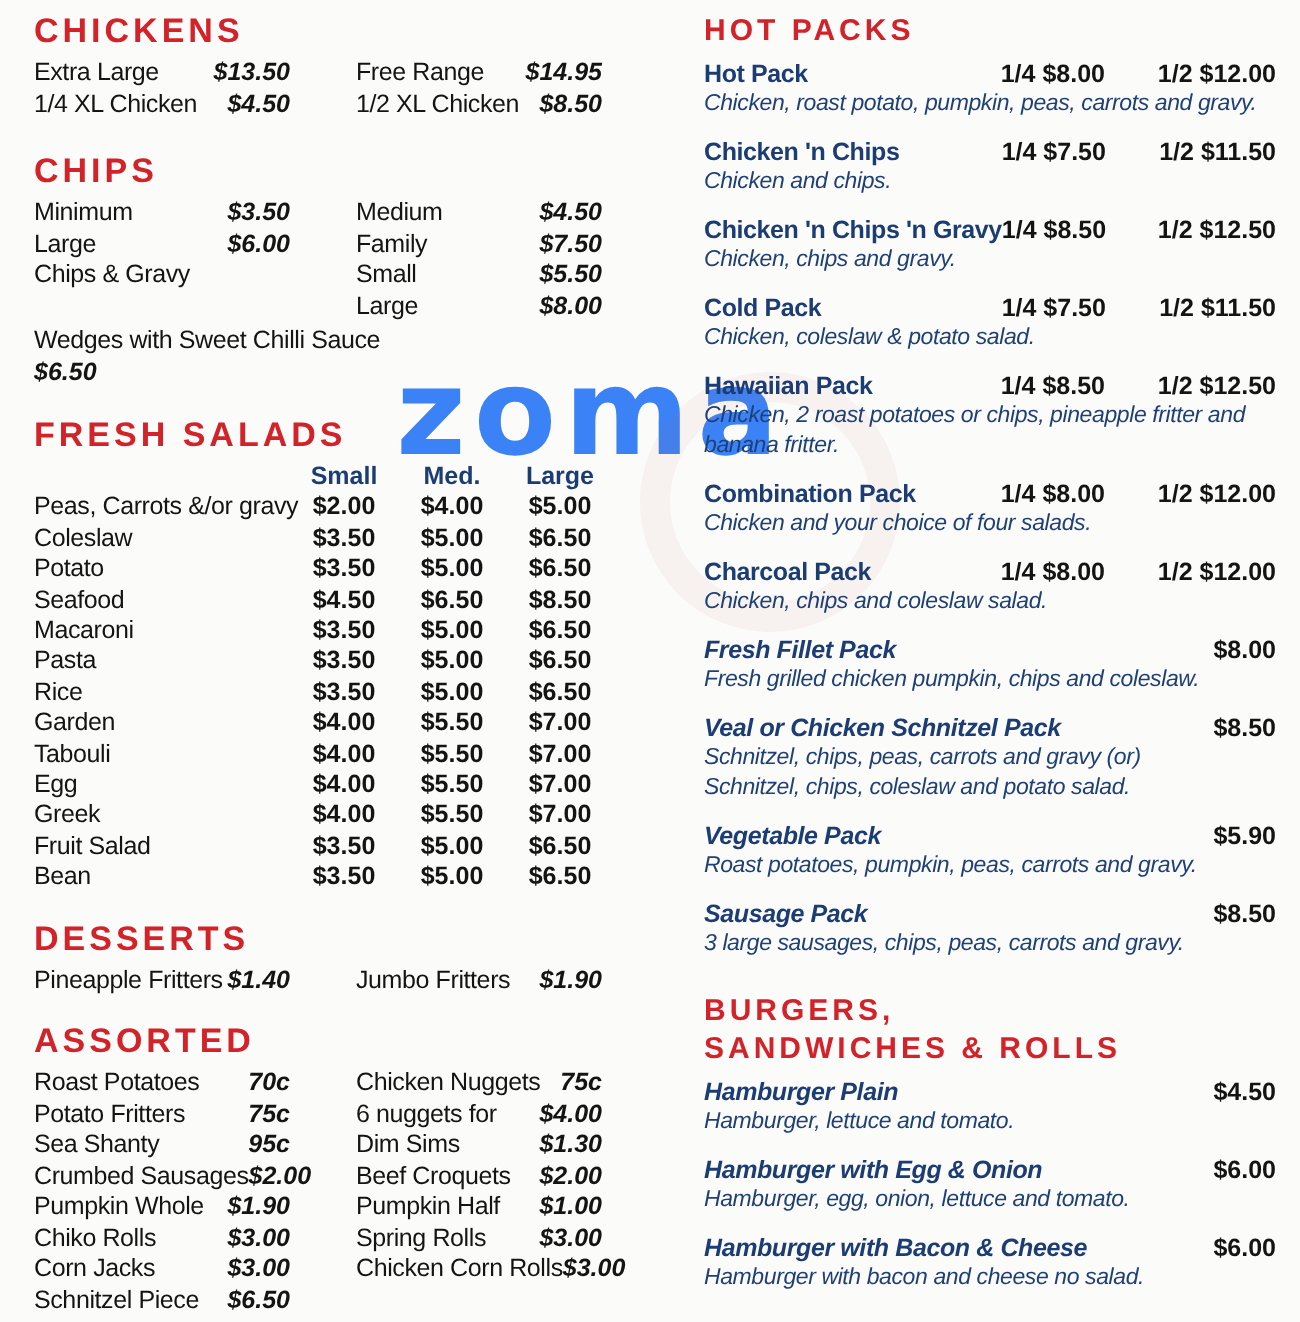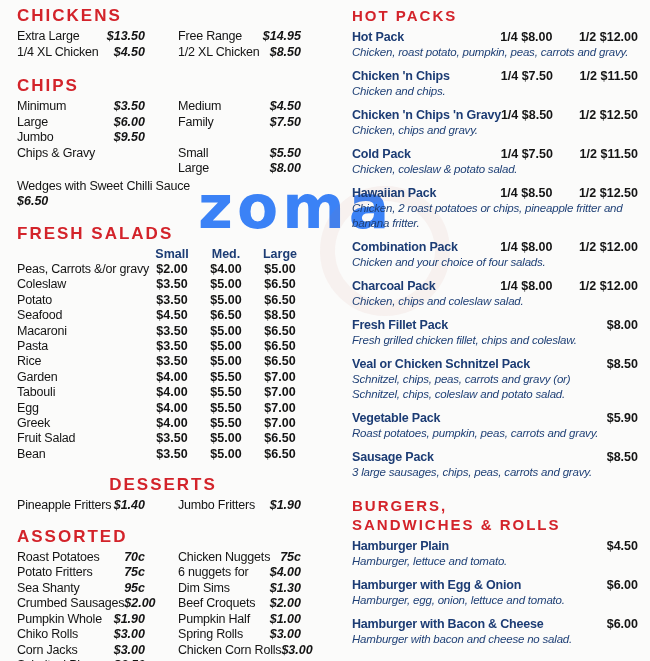--- a/index.html
+++ b/index.html
@@ -11,42 +11,42 @@
         border:15px solid rgba(200,120,100,0.07);border-radius:50%;}
   .colL{position:absolute;left:17px;top:5px;width:292px;z-index:1;}
   .colR{position:absolute;left:352px;top:4px;width:286px;z-index:1;}
   .stitle{font-size:17px;line-height:18px;font-weight:800;color:#d3232a;
         letter-spacing:2px;margin-bottom:4px;white-space:nowrap;}
   .stitle-line{font-size:15px;line-height:19px;font-weight:800;color:#d3232a;
         letter-spacing:2px;white-space:nowrap;}
   .titleblock{margin-bottom:5px;}
   
   .sec-l1{margin-top:2px;} .sec-l2{margin-top:17px;} .sec-l3{margin-top:15px;}
-  .sec-l4{margin-top:14px;text-align:center;} .sec-l5{margin-top:14px;}
+  .sec-l4{margin-top:14px;} .sec-l5{margin-top:14px;}
   
   .sec-r1{margin-top:2px;} .sec-r2{margin-top:16px;}
   
   .prow{display:flex;line-height:15.5px;font-size:12.5px;}
   .cell{display:flex;justify-content:space-between;white-space:nowrap;}
   .c1{width:128px;margin-right:33px;}
   .c2{width:123px;}
   .lbl{font-weight:500;letter-spacing:-0.2px;}
   .prc{font-weight:700;white-space:nowrap;font-style:italic;}
   .prow.wide{justify-content:flex-start;width:284px;margin-top:2px;flex-direction:column;}
   
   .srow{display:flex;line-height:15.4px;font-size:12.5px;}
   .sl{width:128px;font-weight:500;letter-spacing:-0.2px;white-space:nowrap;}
   .sc{width:54px;text-align:center;font-weight:700;}
   .shead .sc{color:#1c3c74;}
   
   .pack{margin-bottom:9px;}
   .phead{display:flex;font-size:12.5px;line-height:15px;align-items:baseline;}
   .pname{color:#1c3c74;font-weight:700;white-space:nowrap;letter-spacing:-0.2px;}
   .pname-fixed{width:153px;}
-  .pname-grow{flex:1;}
+  .pname-grow{flex:1;font-style:italic;}
   .pq{width:81px;font-weight:700;white-space:nowrap;}
   .ph{margin-left:auto;font-weight:700;white-space:nowrap;}
   .pdesc{font-size:11.5px;line-height:15px;font-style:italic;color:#1f4076;
         letter-spacing:-0.2px;white-space:pre-line;}
 </style>
 </head>
 <body>
 
 <div class="page">
   <div class="wm-text">zoma</div>
@@ -92,30 +92,20 @@
             <span class="lbl">Large</span>
             <span class="prc">$6.00</span>
           </div>
           <div class="cell c2">
             <span class="lbl">Family</span>
             <span class="prc">$7.50</span>
           </div>
         </div>
         <div class="prow">
           <div class="cell c1">
-            <span class="lbl">Jumbo</span>
-            <span class="prc">$9.50</span>
-          </div>
-          <div class="cell c2">
-            <span class="lbl"></span>
-            <span class="prc"></span>
-          </div>
-        </div>
-        <div class="prow">
-          <div class="cell c1">
             <span class="lbl">Chips &amp; Gravy</span>
             <span class="prc"></span>
           </div>
           <div class="cell c2">
             <span class="lbl">Small</span>
             <span class="prc">$5.50</span>
           </div>
         </div>
         <div class="prow">
           <div class="cell c1">
@@ -376,21 +366,21 @@
             <span class="pq">1/4 $8.00</span>
             <span class="ph">1/2 $12.00</span>
           </div>
           <div class="pdesc">Chicken, chips and coleslaw salad.</div>
         </div>
         <div class="pack">
           <div class="phead">
             <span class="pname pname-grow">Fresh Fillet Pack</span>
             <span class="ph">$8.00</span>
           </div>
-          <div class="pdesc">Fresh grilled chicken fillet, chips and coleslaw.</div>
+          <div class="pdesc">Fresh grilled chicken pumpkin, chips and coleslaw.</div>
         </div>
         <div class="pack">
           <div class="phead">
             <span class="pname pname-grow">Veal or Chicken Schnitzel Pack</span>
             <span class="ph">$8.50</span>
           </div>
           <div class="pdesc">Schnitzel, chips, peas, carrots and gravy (or)
 Schnitzel, chips, coleslaw and potato salad.</div>
         </div>
         <div class="pack">

